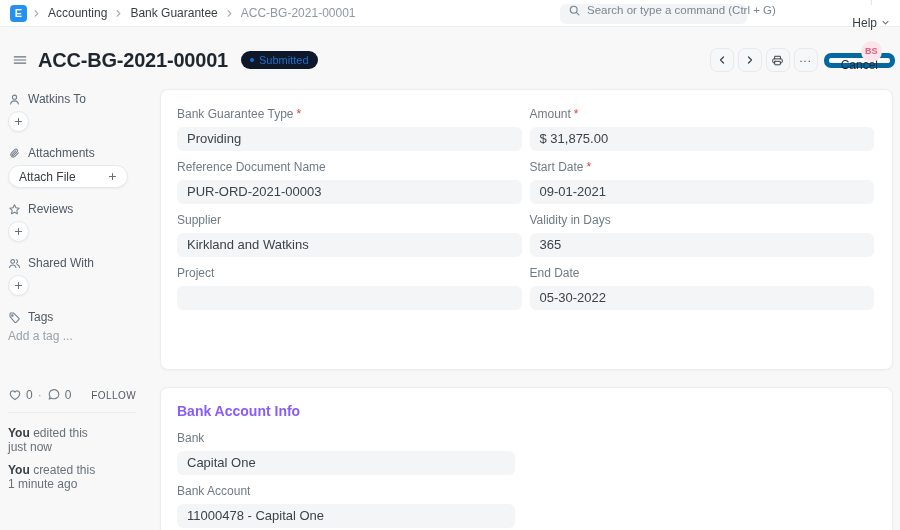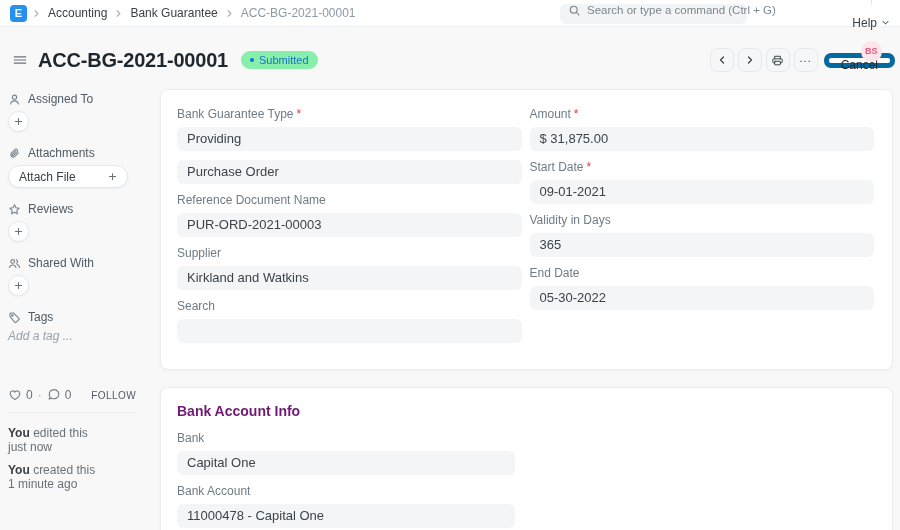--- a/index.html
+++ b/index.html
@@ -52,21 +52,21 @@
 
   
   .page-head {
     position: absolute; top: 45px; left: 0; right: 0; height: 30px;
     display: flex; align-items: center; padding: 0 5px 0 12px;
   }
   .menu-toggle { margin-right: 10px; cursor: pointer; }
   .doc-title { font-size: 20px; font-weight: 700; color: #1f272e; letter-spacing: -0.2px; line-height: 1; }
   .status-badge {
     margin-left: 13px; display: inline-flex; align-items: center; gap: 5px;
-    background: #86efac; color: #1a70c9; font-size: 11px; font-weight: 500;
+    background: #0f172a; color: #1a70c9; font-size: 11px; font-weight: 500;
     padding: 3px 9px; border-radius: 10px;
   }
   .badge-dot { width: 4px; height: 4px; border-radius: 50%; background: #1a70c9; }
   .head-actions { margin-left: auto; display: flex; align-items: center; gap: 4px; }
   .btn-icon {
     width: 24px; height: 24px; border-radius: 7px;
     background: #f6f7f8; border: 1px solid #e7eaed;
     display: flex; align-items: center; justify-content: center;
     color: #383f45; cursor: pointer;
   }
@@ -87,21 +87,21 @@
     border: 1px solid #e4e8eb; box-shadow: 0 1px 2px rgba(25,39,52,.05);
     display: flex; align-items: center; justify-content: center;
     color: #687178; cursor: pointer; margin-top: 3px;
   }
   .attach-btn {
     width: 120px; height: 23px; border-radius: 12px; background: #fff;
     border: 1px solid #e4e8eb; box-shadow: 0 1px 2px rgba(25,39,52,.05);
     display: flex; align-items: center; justify-content: space-between;
     padding: 0 9px 0 10px; font-size: 12px; color: #383f45; cursor: pointer; margin-top: 3px;
   }
-  .add-tag { font-size: 12px; color: #99a2aa; cursor: text; margin-top: 2px; font-style: italic; }
+  .add-tag { font-size: 12px; color: #99a2aa; cursor: text; margin-top: 2px; }
   .sb-likes { margin-top: 45px; display: flex; align-items: center; font-size: 12px; color: #687178; }
   .sb-likes .cnt { margin-left: 4px; }
   .sb-likes .dot-sep { margin: 0 5px; color: #9aa3ab; }
   .follow { margin-left: auto; font-size: 10px; letter-spacing: 0.4px; color: #525962; font-weight: 500; cursor: pointer; }
   .sb-divider { border: none; border-top: 1px solid #eceff1; margin: 10px 0 14px; }
   .activity-entry { font-size: 12px; line-height: 13.5px; color: #687178; margin-bottom: 10px; }
   .activity-entry b { color: #383f45; font-weight: 700; }
 
   
   .card {
@@ -117,21 +117,21 @@
   }
   .field { margin-bottom: 9px; }
   .f-label { display: block; font-size: 12px; line-height: 14px; color: #6f7b86; margin-bottom: 6px; }
   .req { color: #e03e3e; margin-left: 3px; }
   .control {
     height: 24px; line-height: 24px; background: #f4f5f6; border-radius: 6px;
     padding: 0 10px; font-size: 13px; color: #3b434b; cursor: text;
     white-space: nowrap; overflow: hidden;
   }
   .card2-inner { padding: 15px 18px 0 16px; }
-  .section-title { font-size: 14px; font-weight: 700; color: #701a75; margin-bottom: 12px; }
+  .section-title { font-size: 14px; font-weight: 700; color: #8b5cf6; margin-bottom: 12px; }
   .half { width: calc(50% - 11px); }
 </style>
 </head>
 <body>
 
 <header class="navbar">
   <div class="logo">E</div>
   <nav class="crumbs">
     <span class="sep-icon">
       <svg width="11" height="11" viewBox="0 0 16 16" fill="none" stroke="currentColor" stroke-width="1.6" stroke-linecap="round" stroke-linejoin="round">
@@ -220,21 +220,21 @@
 
 <aside class="sidebar">
   <div class="sb-section">
     <div class="sb-head">
       <span>
         <svg width="13" height="13" viewBox="0 0 16 16" fill="none" stroke="#74808b" stroke-width="1.3" stroke-linecap="round">
             <circle cx="8" cy="5.2" r="2.6"></circle>
             <path d="M3.2 13.6a4.9 4.9 0 0 1 9.6 0"></path>
           </svg>
       </span>
-      <span>Assigned To</span>
+      <span>Watkins To</span>
     </div>
     <div class="add-circle">
       <svg width="11" height="11" viewBox="0 0 16 16" fill="none" stroke="#687178" stroke-width="1.5" stroke-linecap="round">
           <path d="M8 3.5v9M3.5 8h9"></path>
         </svg>
     </div>
   </div>
 
   <div class="sb-section">
     <div class="sb-head">
@@ -332,32 +332,31 @@
 </aside>
 
 <section class="card card1">
   <div class="form-grid">
     <div class="form-col">
       <div class="field">
         <label class="f-label"><span>Bank Guarantee Type</span><span class="req">*</span></label>
         <div class="control">Providing</div>
       </div>
       <div class="field">
-        <div class="control">Purchase Order</div>
       </div>
       <div class="field">
         <label class="f-label"><span>Reference Document Name</span></label>
         <div class="control">PUR-ORD-2021-00003</div>
       </div>
       <div class="field">
         <label class="f-label"><span>Supplier</span></label>
         <div class="control">Kirkland and Watkins</div>
       </div>
       <div class="field">
-        <label class="f-label"><span>Search</span></label>
+        <label class="f-label"><span>Project</span></label>
         <div class="control"></div>
       </div>
     </div>
     <div class="form-col">
       <div class="field">
         <label class="f-label"><span>Amount</span><span class="req">*</span></label>
         <div class="control">$ 31,875.00</div>
       </div>
       <div class="field">
         <label class="f-label"><span>Start Date</span><span class="req">*</span></label>

